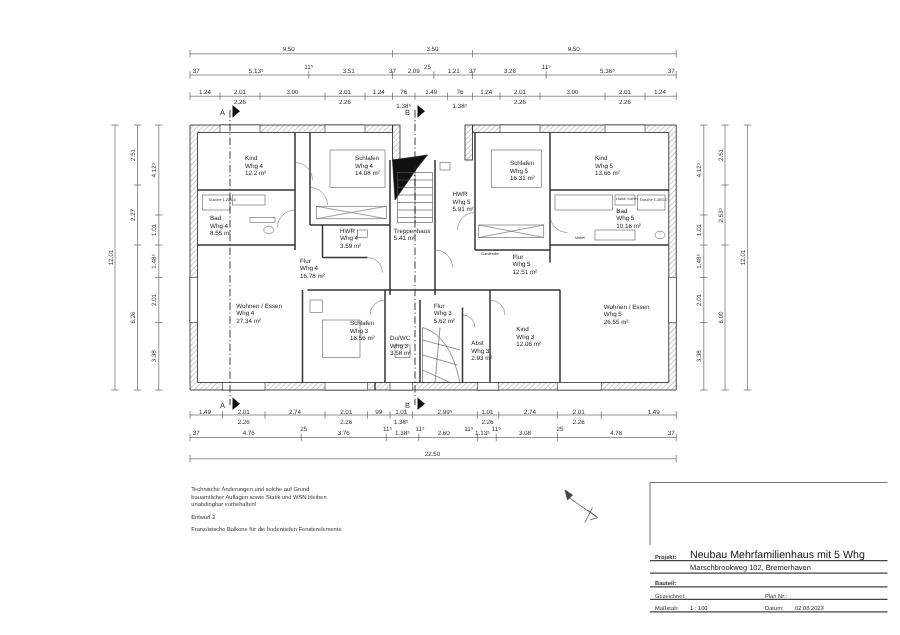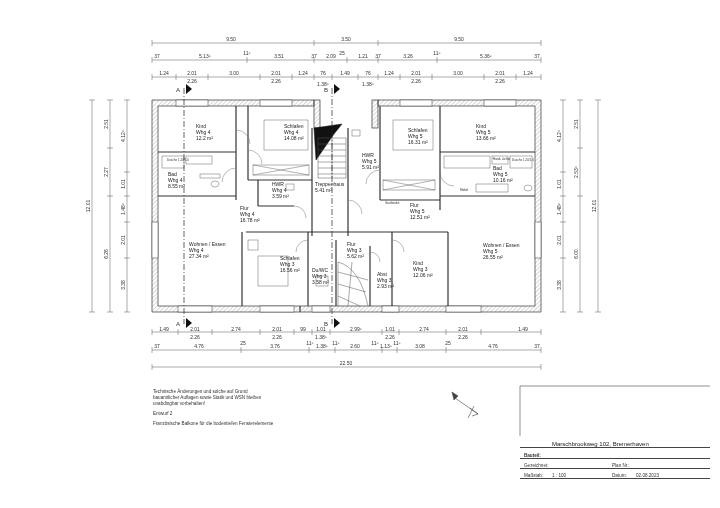--- a/index.html
+++ b/index.html
@@ -448,20 +448,24 @@
   <div>Technische Änderungen und solche auf Grund</div>
   <div>bauamtlicher Auflagen sowie Statik und WSN bleiben</div>
   <div>unabdingbar vorbehalten!</div>
   <div style="height:4px"></div>
   <div>Entwurf 2</div>
   <div style="height:4px"></div>
   <div>Französische Balkone für die bodentiefen Fensterelemente</div>
 </div>
 
 <div class="tb">
+  <div class="tb-row big">
+    <span class="tb-label">Projekt:</span>
+    <span class="tb-val tb-title">Neubau Mehrfamilienhaus mit 5 Whg</span>
+  </div>
   <div class="tb-row">
     <span class="tb-label"></span>
     <span class="tb-val tb-addr">Marschbrookweg 102, Bremerhaven</span>
   </div>
   <div class="tb-row big">
     <span class="tb-label">Bauteil:</span>
   </div>
   <div class="tb-row">
     <span class="tb-label" style="font-weight:normal">Gezeichnet:</span>
     <span class="tb-half">

